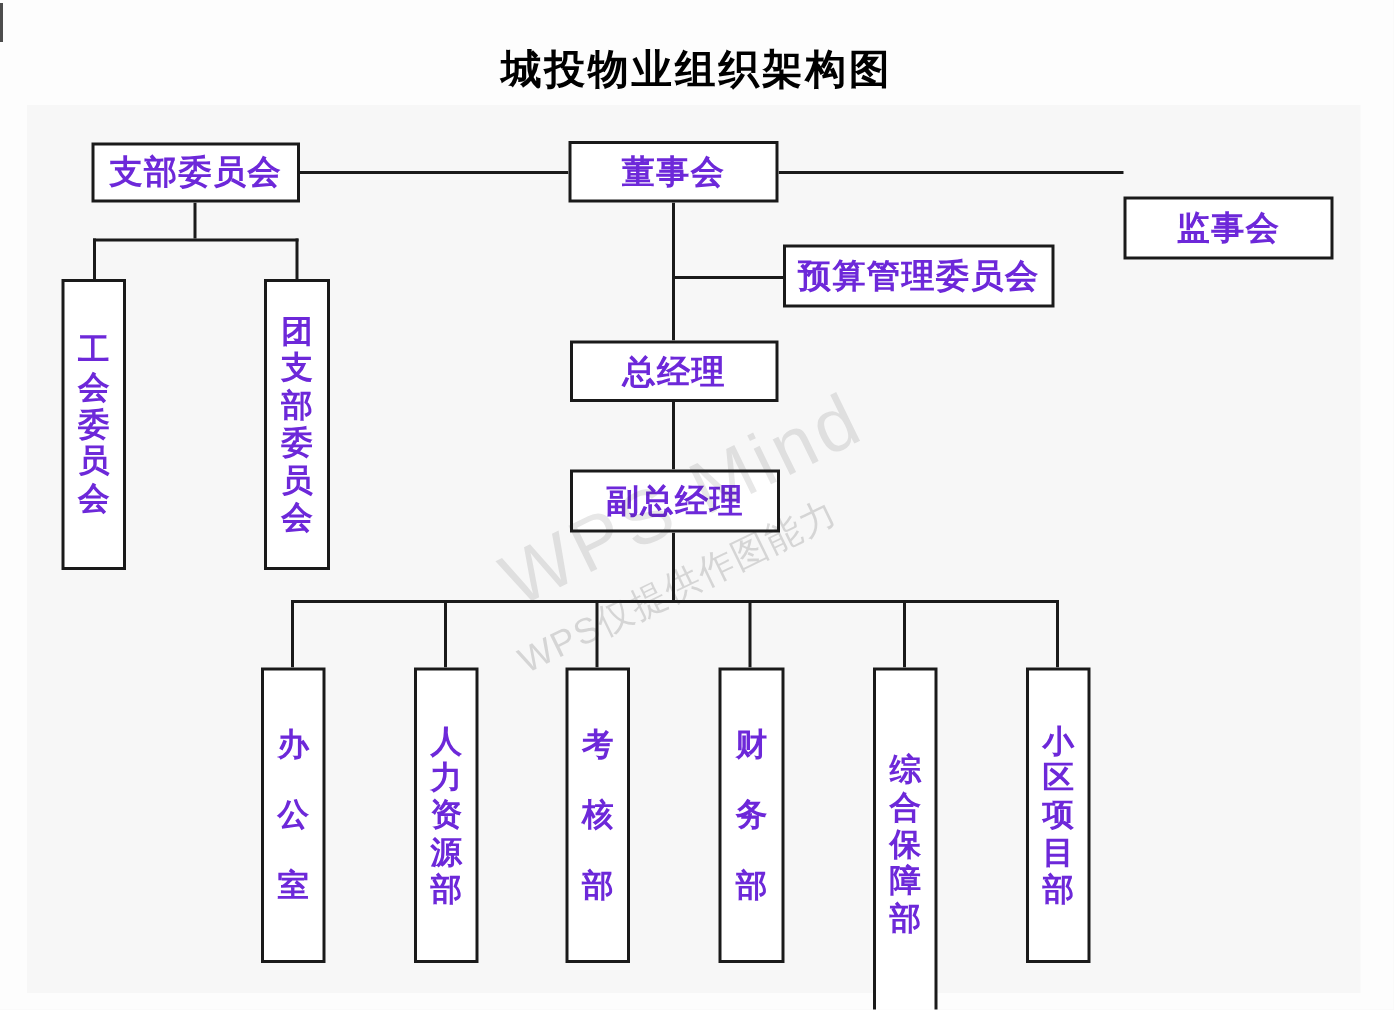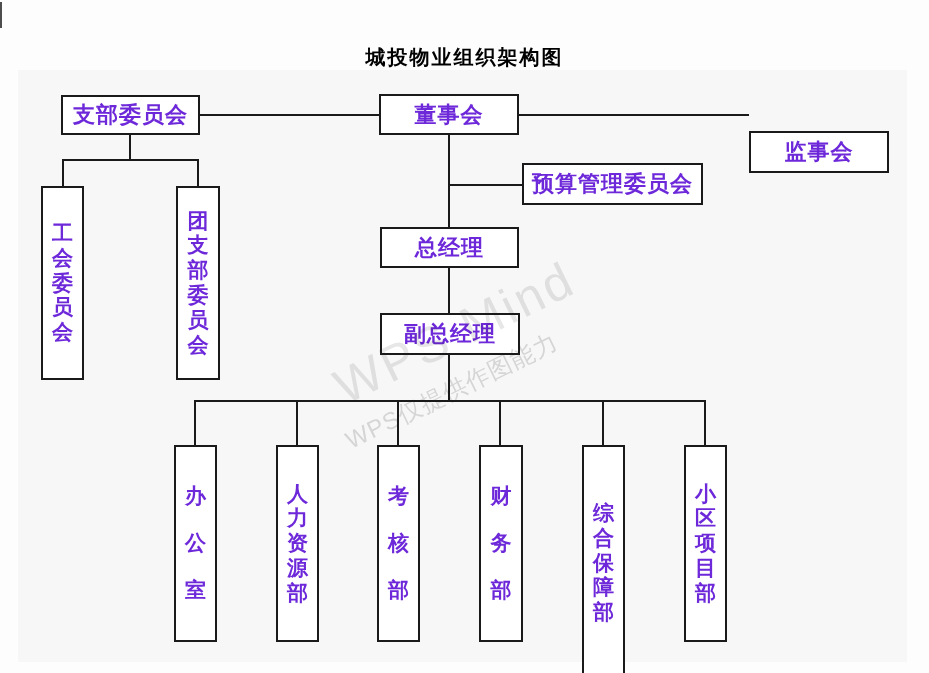--- a/index.html
+++ b/index.html
@@ -13,23 +13,22 @@
   .page { position: absolute; inset: 0; }
 
   .edge-artifact {
     position: absolute; left: 0; top: 2px; width: 2px; height: 26px;
     background: #4d4d4d;
   }
 
   .title {
     position: absolute; top: 28px; left: 0; width: 929px;
     text-align: center;
-    font-size: 20px; font-weight: bold; color: #000;
+    font-size: 27px; font-weight: bold; color: #000;
     letter-spacing: 2px;
-    margin-top: 16px;
   }
 
   .canvas {
     position: absolute; left: 18px; top: 70px;
     width: 889px; height: 592px;
     background: #f7f7f7;
   }
 
   
   .line { position: absolute; background: #1a1a1a; }

